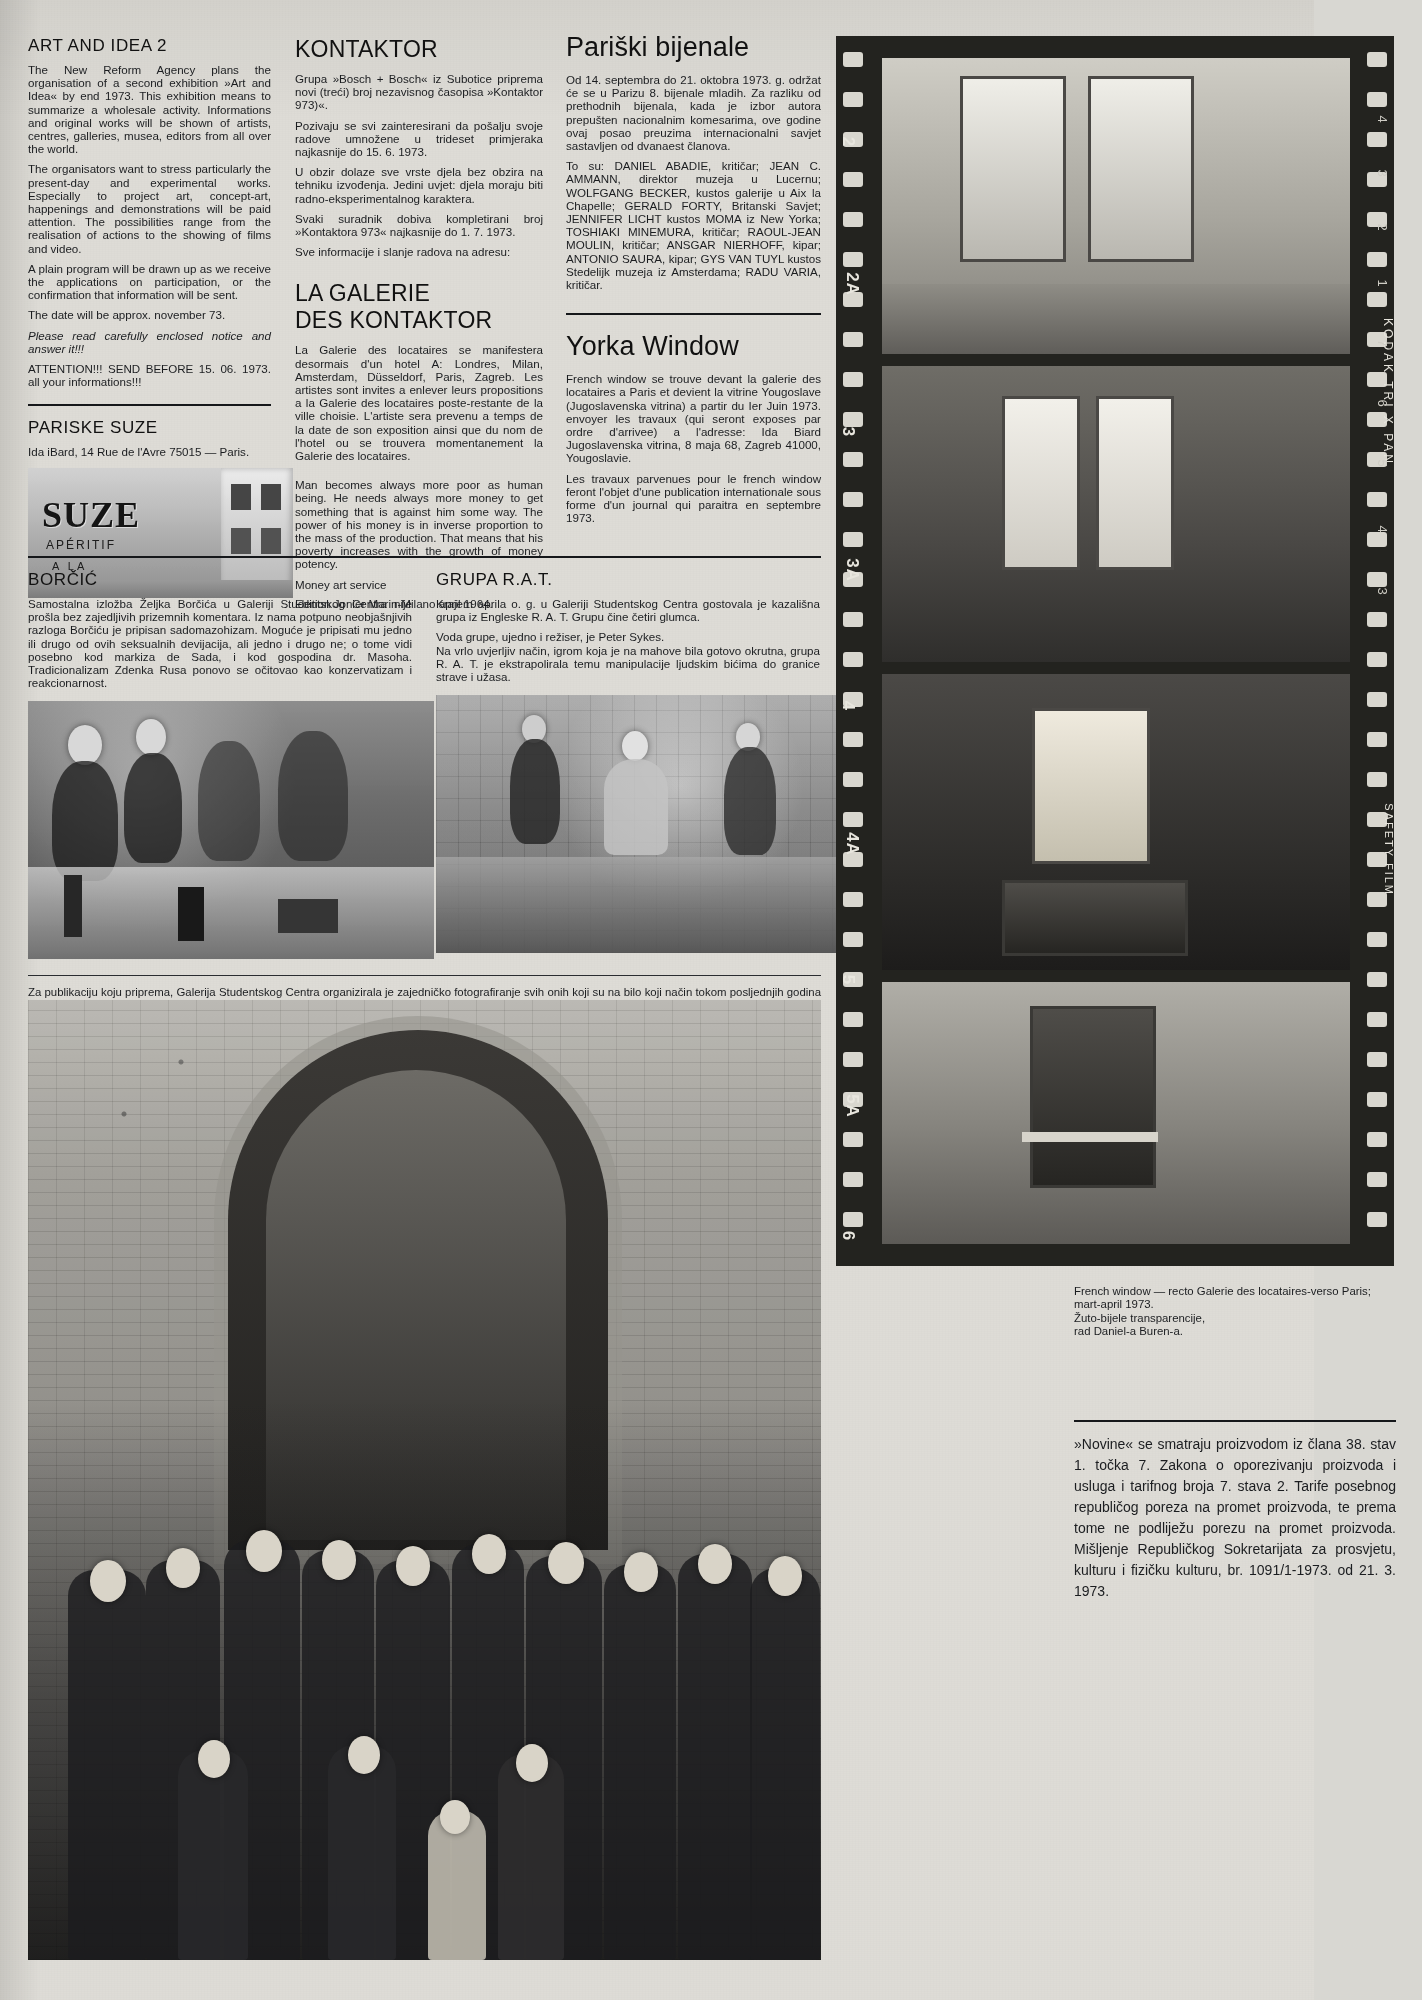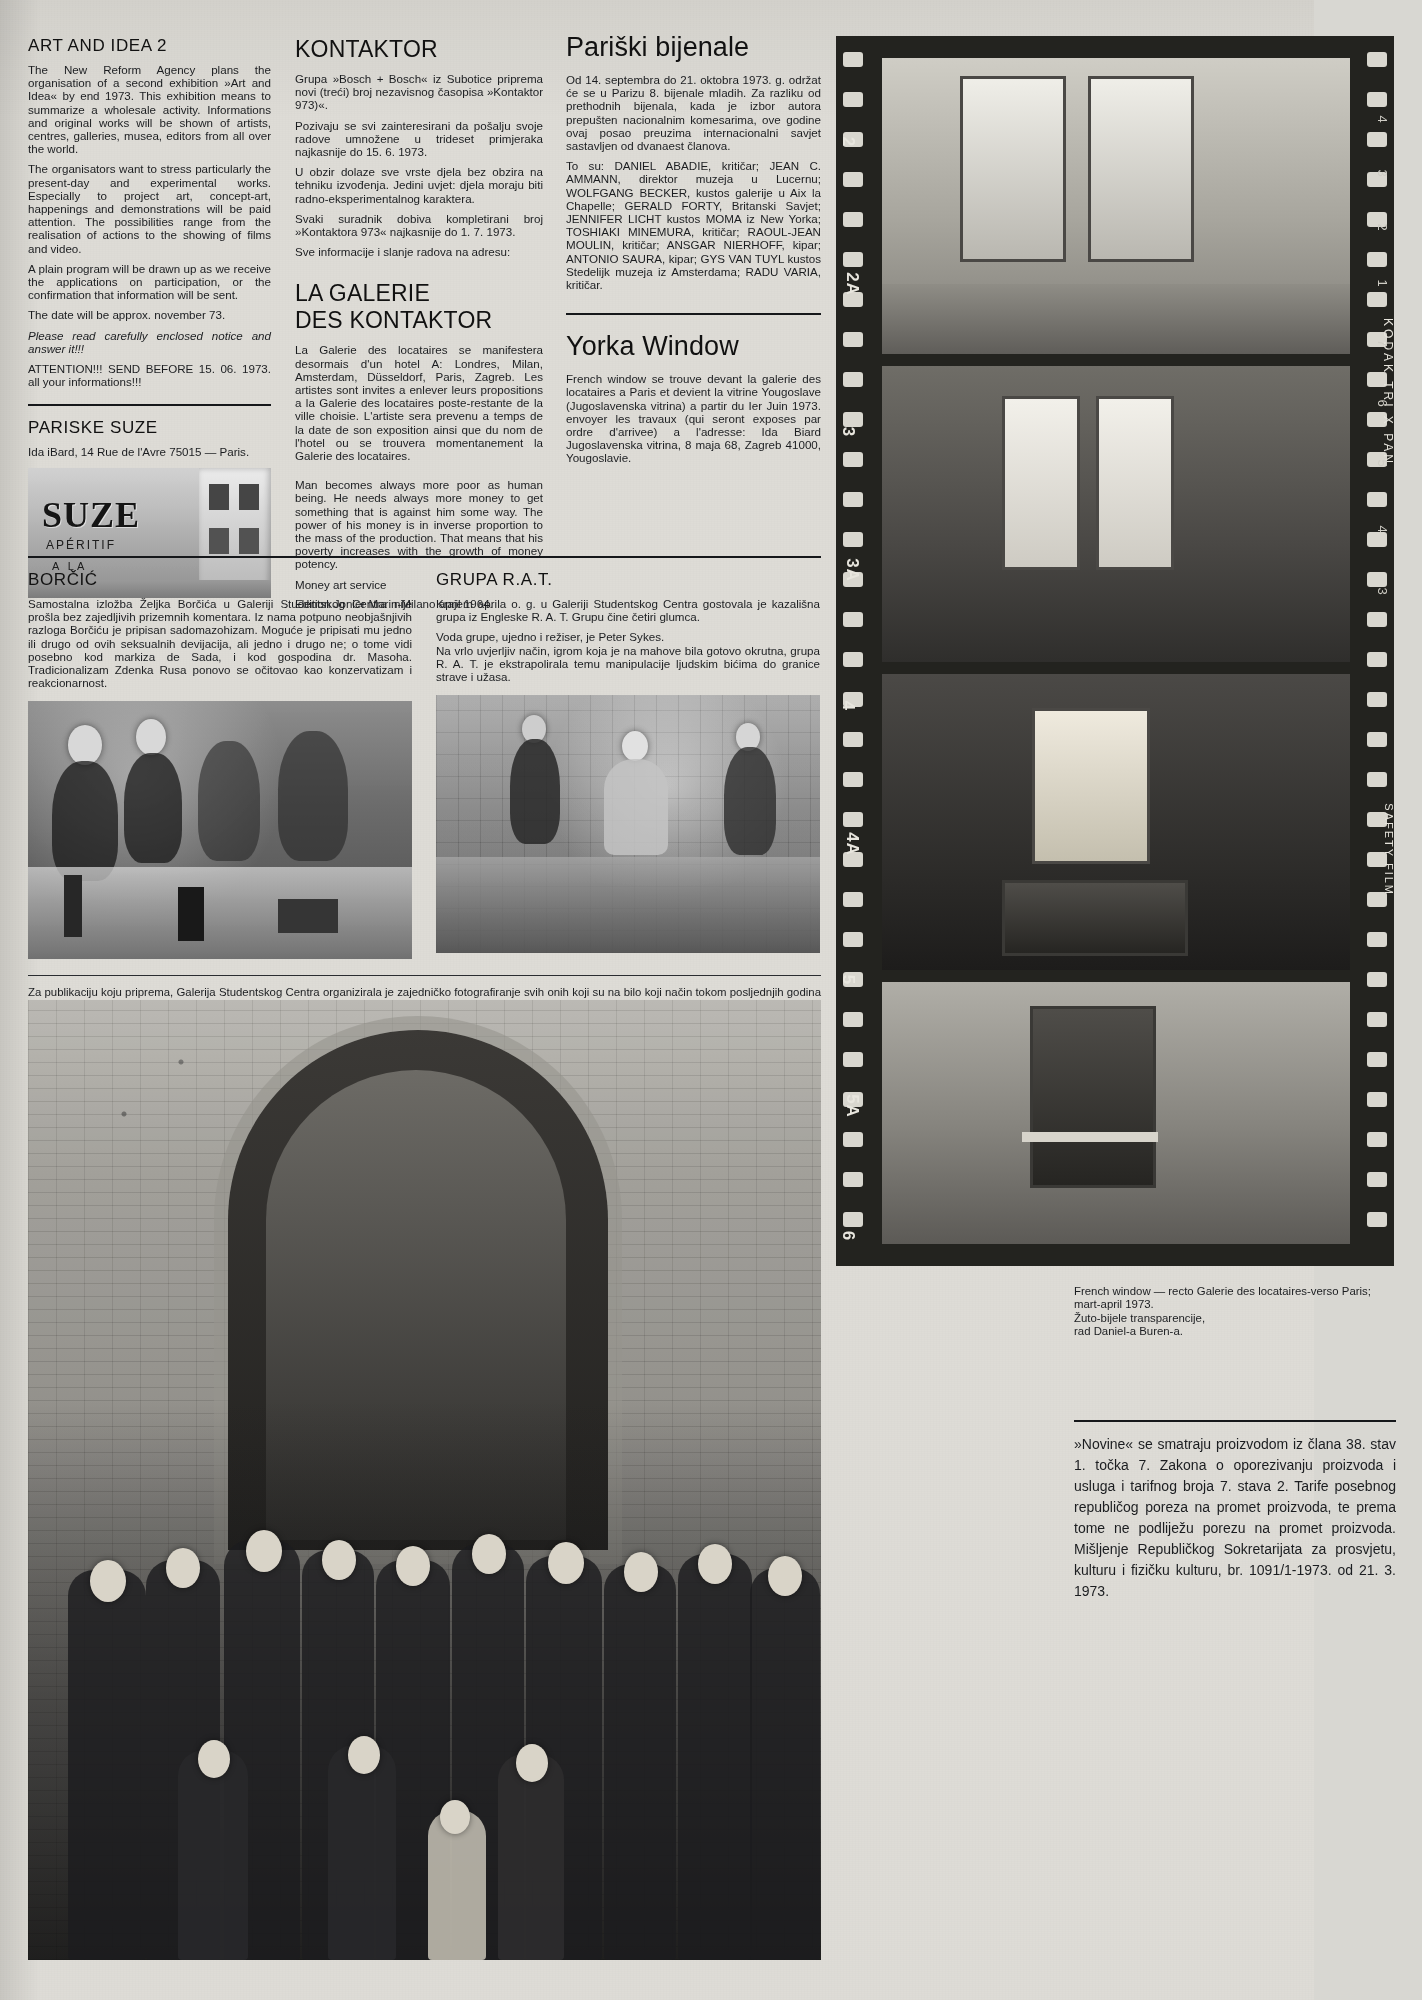--- a/index.html
+++ b/index.html
@@ -57,20 +57,21 @@
   #col3{left:566px;top:32px;width:255px;}
 
   .rule{height:2px;background:#15171a;width:100%;}
   .rule.thin{height:1px;background:#2a2c30;}.sp12{height:12px;}.sp16{height:16px;}.sp22{height:22px;}
 
   
   .photo{
     background:#8d8b86;
     position:relative;overflow:hidden;
     filter:grayscale(1) contrast(1.05);
+    padding-left:22px;
   }
   .suze{
     width:243px;height:130px;margin-top:9px;
     background:
       linear-gradient(180deg,#cfcdc7 0%,#bdbbb4 30%,#a9a7a1 60%,#918f89 100%);
   }
   .suze .bldg{
     position:absolute;right:0;top:0;width:72px;height:130px;
     background:linear-gradient(180deg,#e8e6e0,#b4b2ac);
     box-shadow:inset -2px 0 6px rgba(0,0,0,.25);
@@ -289,20 +290,21 @@
       <p>To su: DANIEL ABADIE, kritičar; JEAN C. AMMANN, direktor muzeja u Lucernu; WOLFGANG BECKER, kustos galerije u Aix la Chapelle; GERALD FORTY, Britanski Savjet; JENNIFER LICHT kustos MOMA iz New Yorka; TOSHIAKI MINEMURA, kritičar; RAOUL-JEAN MOULIN, kritičar; ANSGAR NIERHOFF, kipar; ANTONIO SAURA, kipar; GYS VAN TUYL kustos Stedelijk muzeja iz Amsterdama; RADU VARIA, kritičar.</p>
     </div>
 
     <div class="sp22"></div>
     <div class="rule"></div>
     <div class="sp16"></div>
 
     <div class="hd-lg">Yorka Window</div>
     <div class="body">
       <p>French window se trouve devant la galerie des locataires a Paris et devient la vitrine Yougoslave (Jugoslavenska vitrina) a partir du Ier Juin 1973. envoyer les travaux (qui seront exposes par ordre d'arrivee) a l'adresse: Ida Biard Jugoslavenska vitrina, 8 maja 68, Zagreb 41000, Yougoslavie.</p>
+      <p>Les travaux parvenues pour le french window feront l'objet d'une publication internationale sous forme d'un journal qui paraitra en septembre 1973.</p>
     </div>
   </div>
 
   <div id="band">
     <div class="rule"></div>
     <div class="sp12"></div>
     <div class="two">
       <div class="c">
         <div class="hd-sm">BORČIĆ</div>
         <div class="body">

